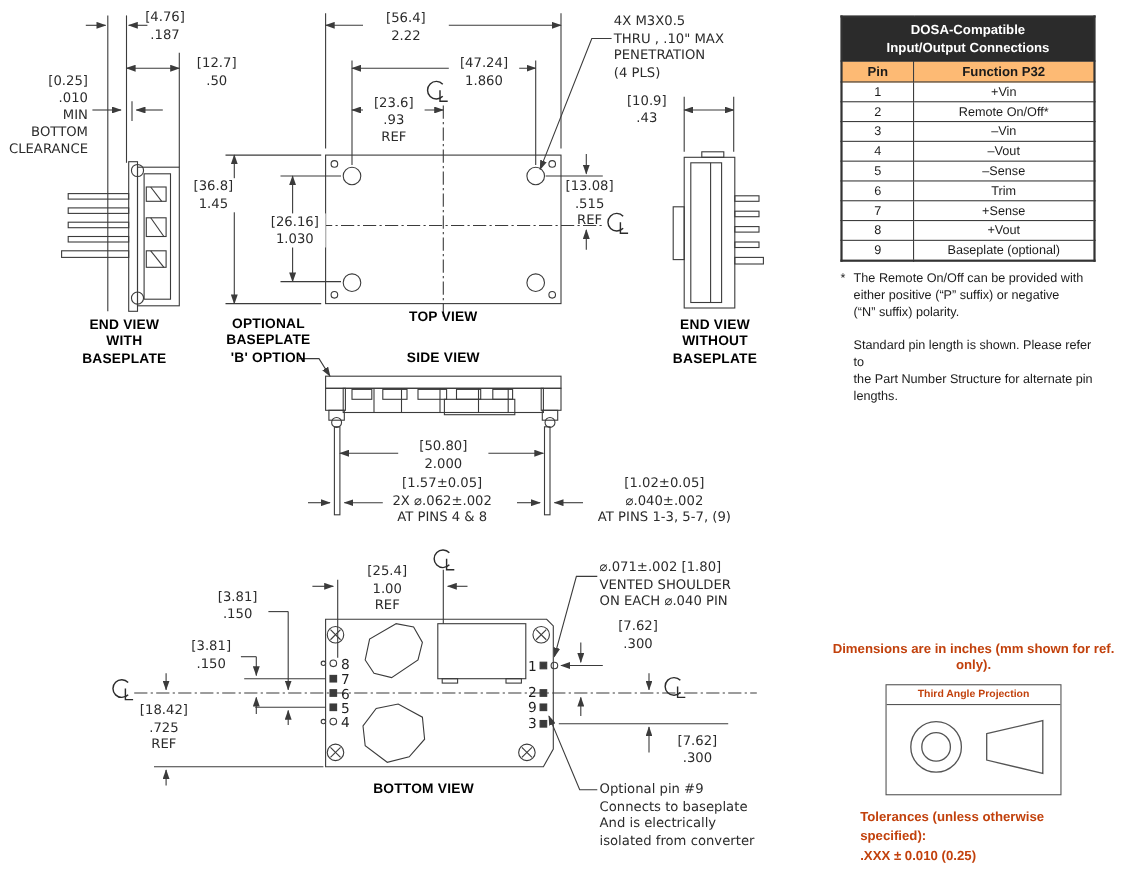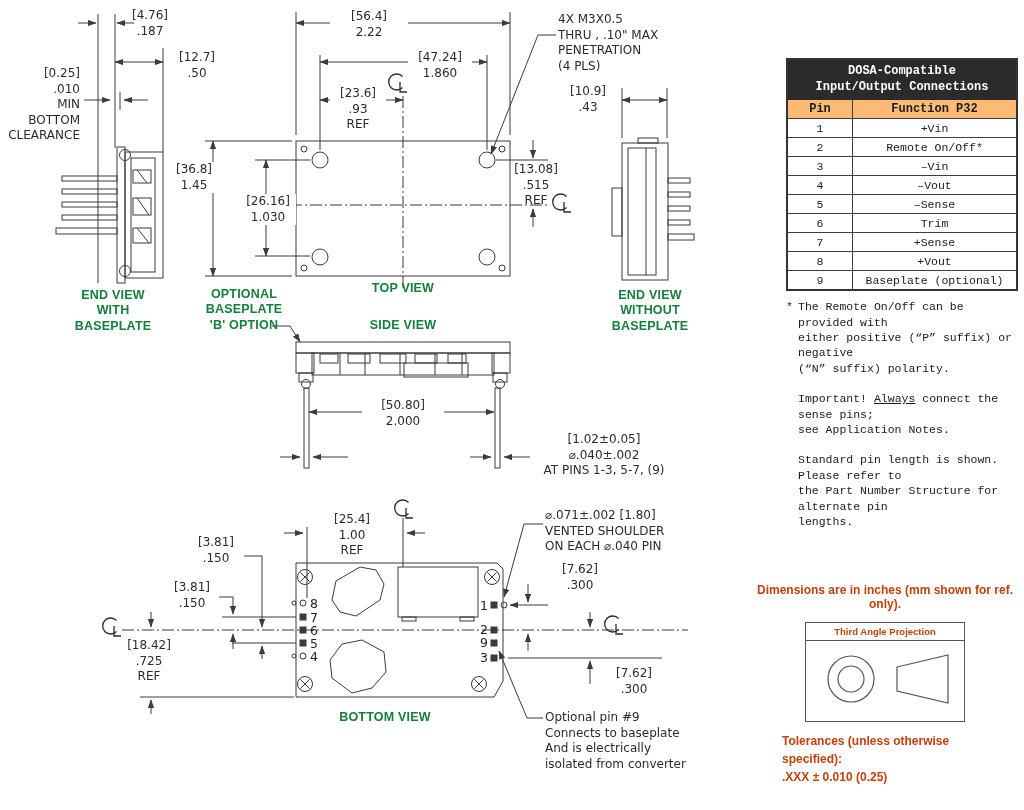--- a/index.html
+++ b/index.html
@@ -7,25 +7,25 @@
           font-family:"DejaVu Sans",sans-serif;}
   .lines{position:absolute;left:0;top:0;}
   
   .t{position:absolute;font-family:"DejaVu Sans",sans-serif;font-size:12px;line-height:1.3;
      color:#2b2b2b;white-space:pre-line;}
   .ctr{text-align:center}
   .rt{text-align:right}
   .bgw{background:#fff}
   
   .vl{position:absolute;font-family:"Liberation Sans",sans-serif;font-weight:700;font-size:12.5px;
-      line-height:1.22;color:#15803d;white-space:pre-line;text-align:center;letter-spacing:.2px;}
+      line-height:1.22;color:#000000;white-space:pre-line;text-align:center;letter-spacing:.2px;}
   .pin-num{position:absolute;font-family:"DejaVu Sans",sans-serif;font-size:12.5px;color:#1f1f1f;}
   
-  .right-col{position:absolute;left:786px;top:14px;width:238px;
-             font-family:Liberation Mono, monospace;color:#1b1b1b;margin-top:44px;}
+  .right-col{position:absolute;left:764px;top:14px;width:238px;
+             font-family:Liberation Sans, sans-serif;color:#1b1b1b;}
   table.pins{border-collapse:collapse;width:232px;border:2px solid #333;}
   .tbl-title{background:#2b2b2b;color:#fff;font-size:12px;font-weight:700;text-align:center;
              padding:4px 2px;line-height:1.3;white-space:pre-line;border:1px solid #2b2b2b;}
   th.colh{background:#fdba74;font-size:12px;font-weight:700;text-align:center;
           padding:2px;border:1px solid #3d3d3d;}
   table.pins td{font-size:11.5px;text-align:center;padding:2.5px 2px;border:1px solid #3d3d3d;}
   .footnote{margin-top:8px;display:flex;font-size:11.5px;line-height:1.34;}
   .fn-marker{width:12px;flex:0 0 12px;}
   .fn-body{flex:1;white-space:pre-line;}
   .note{margin:15px 0 0 12px;font-size:11.5px;line-height:1.34;white-space:pre-line;}
@@ -293,20 +293,23 @@
 BASEPLATE
 'B' OPTION</div>
   <div class="vl" style="left:355px;top:281px;width:96px">TOP VIEW</div>
   <div class="vl" style="left:595px;top:288px;width:110px">END VIEW
 WITHOUT
 BASEPLATE</div>
   <div class="vl" style="left:355px;top:318px;width:96px">SIDE VIEW</div>
 
   <div class="t ctr bgw" style="left:362px;top:398px;width:82px">[50.80]
 2.000</div>
+  <div class="t ctr" style="left:338px;top:432px;width:128px">[1.57±0.05]
+2X ⌀.062±.002
+AT PINS 4 &amp; 8</div>
   <div class="t ctr" style="left:528px;top:432px;width:152px">[1.02±0.05]
 ⌀.040±.002
 AT PINS 1-3, 5-7, (9)</div>
 
   <div class="t" style="left:545px;top:508px;width:165px">⌀.071±.002 [1.80]
 VENTED SHOULDER
 ON EACH ⌀.040 PIN</div>
   <div class="t ctr" style="left:322px;top:512px;width:60px">[25.4]
 1.00
 REF</div>
@@ -388,22 +391,20 @@
           </tr>
       </tbody>
     </table>
 
     <div class="footnote">
       <span class="fn-marker">*</span>
       <span class="fn-body">The Remote On/Off can be provided with
 either positive (“P” suffix) or negative
 (“N” suffix) polarity.</span>
     </div>
-    <p class="note"><span>Important! </span><span class="u">Always</span><span> connect the sense pins;
-see Application Notes.</span></p>
     <p class="note">Standard pin length is shown. Please refer to
 the Part Number Structure for alternate pin
 lengths.</p>
   </div>
 
   <div class="ref-block">
     <div class="dims-note">Dimensions are in inches (mm shown for ref. only).</div>
     <div class="proj-box">
       <div class="proj-title">Third Angle Projection</div>
       <div class="proj-body">

